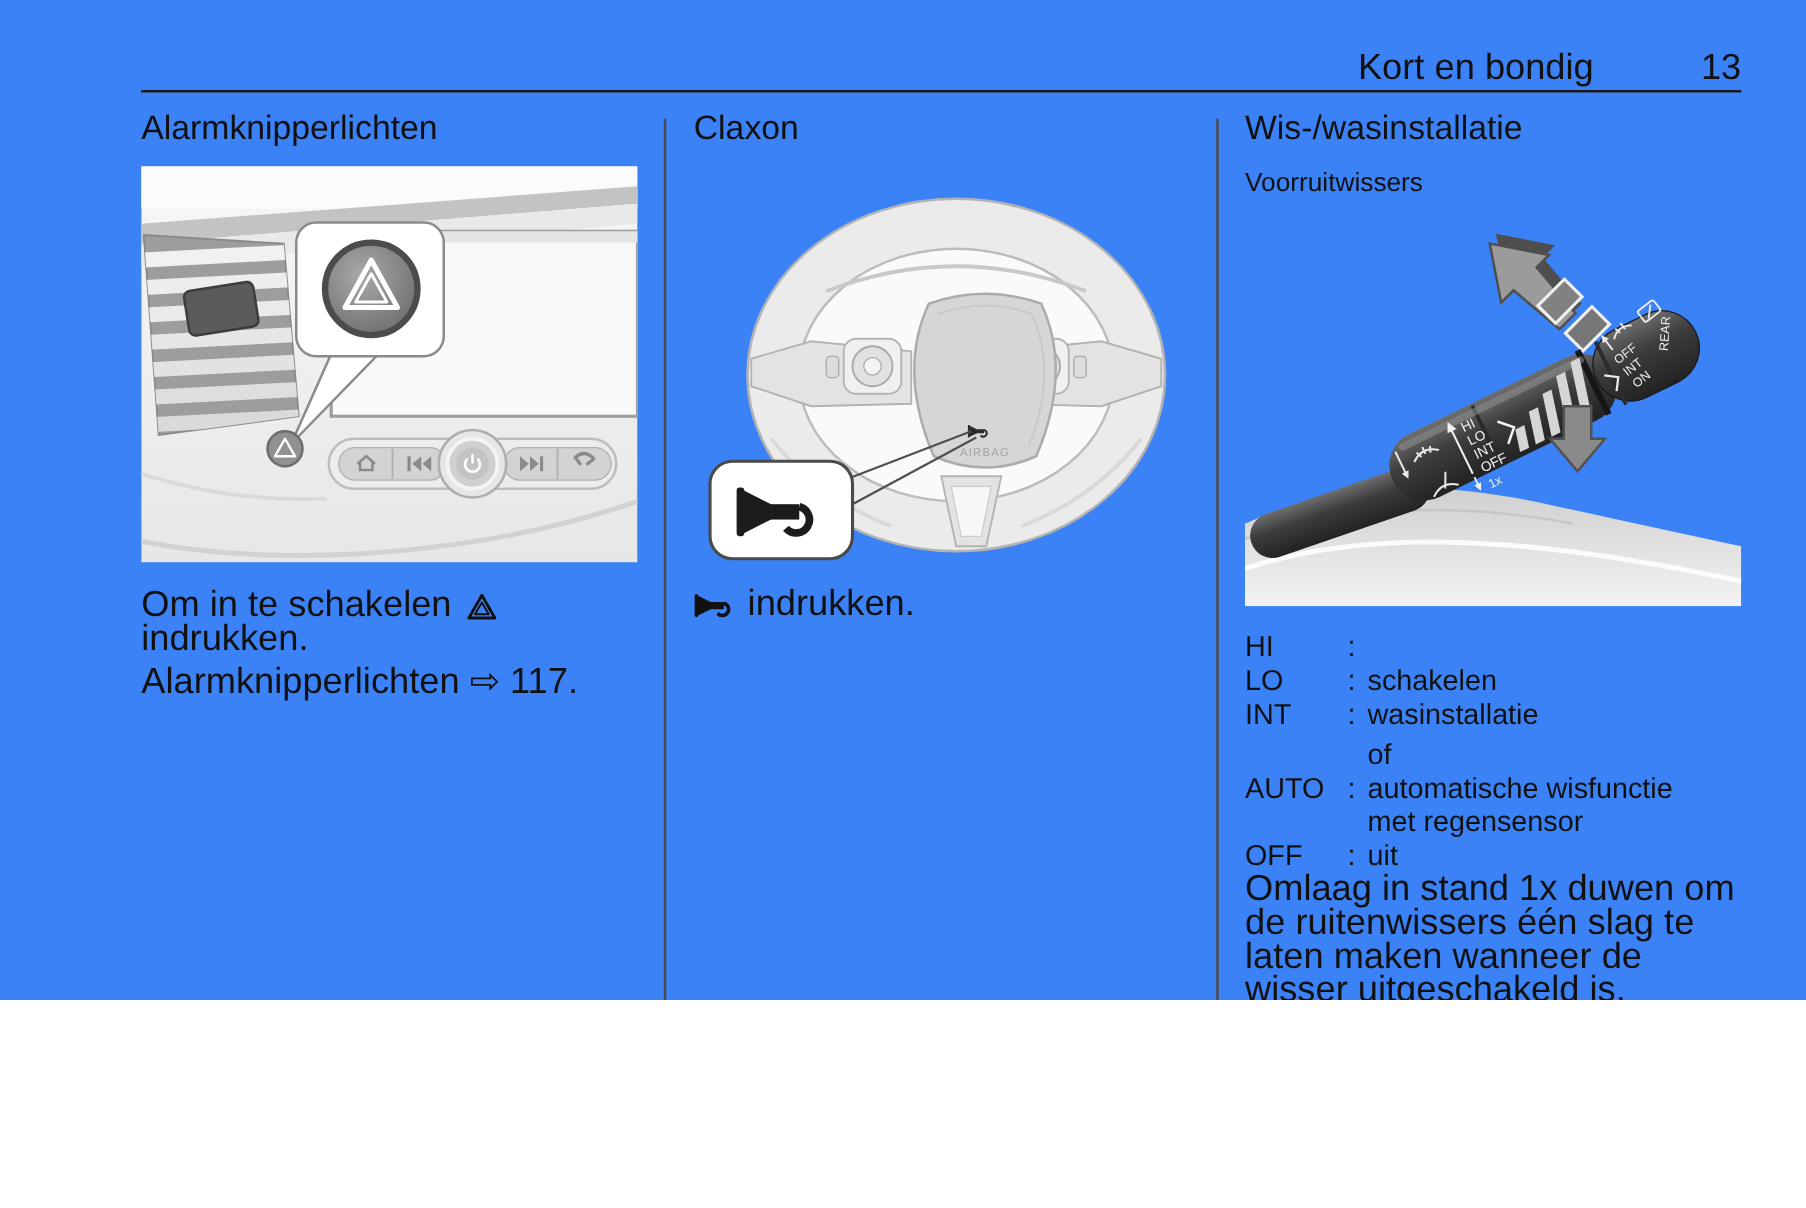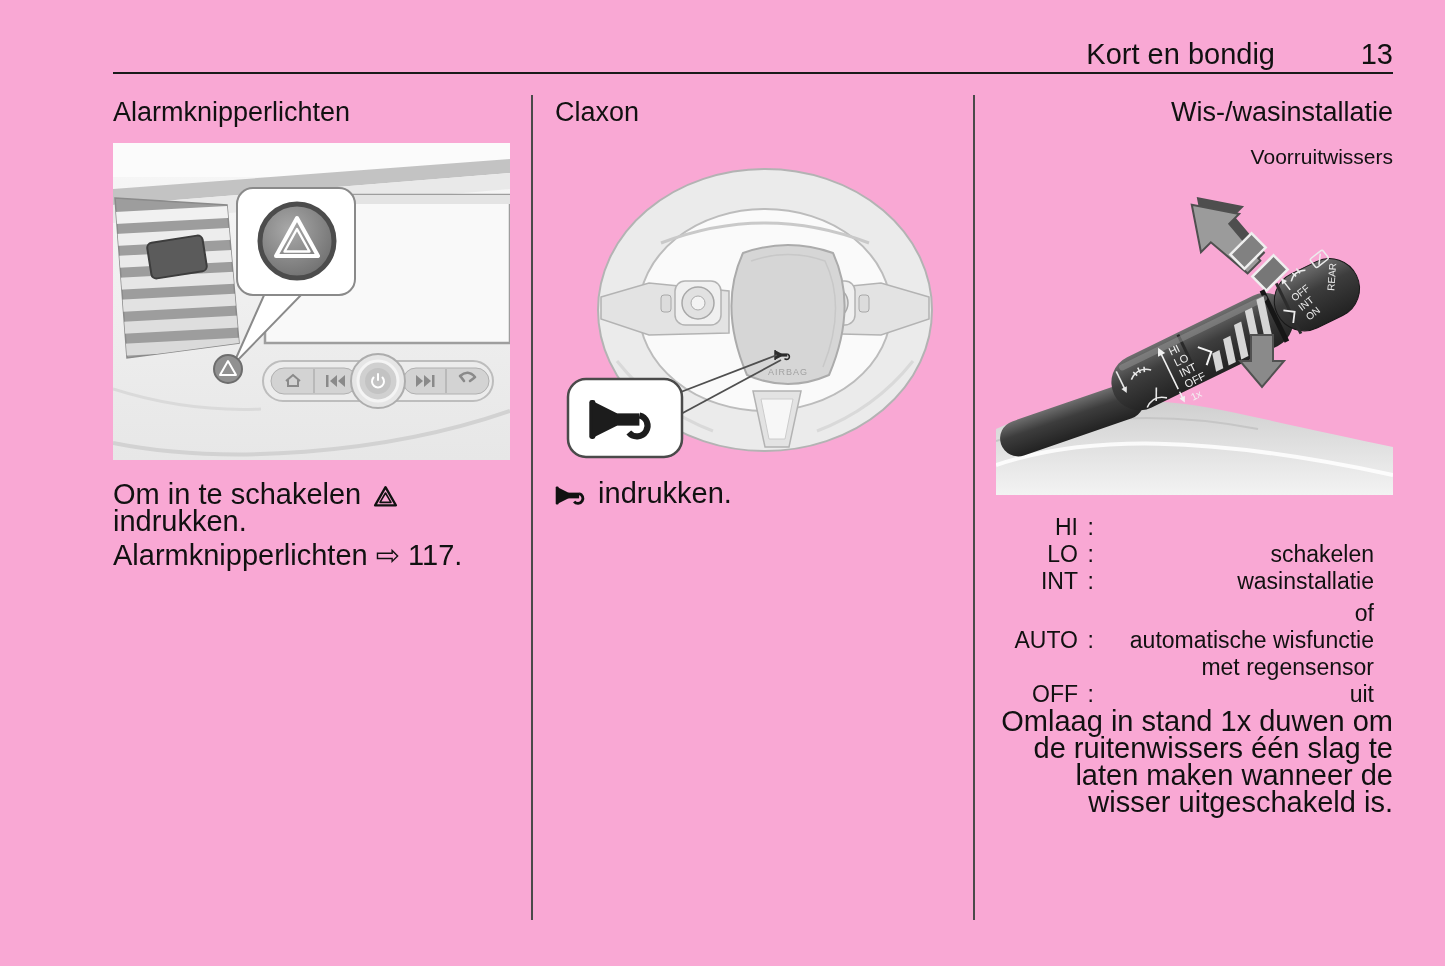--- a/index.html
+++ b/index.html
@@ -1,30 +1,30 @@
 <!DOCTYPE html>
 <html><head>
 <meta charset="utf-8">
 <style>
   html,body{margin:0;padding:0;background:#ffffff;}
   .page{
-    position:relative;width:1445px;height:966px;background:#f9a8d4;
+    position:relative;width:1445px;height:800px;background:#3b82f6;
     font-family:"Liberation Sans","DejaVu Sans",sans-serif;color:#111;
     overflow:hidden;
   }
   
   .hdr-title{position:absolute;top:38px;right:170px;font-size:29px;line-height:32px;white-space:nowrap;}
   .hdr-page{position:absolute;top:38px;right:52px;font-size:29px;line-height:32px;}
   .hdr-rule{position:absolute;left:113px;top:72px;width:1280px;height:2px;background:#1a1a1a;}
   
   .vsep{position:absolute;top:95px;height:825px;width:2px;background:#4a4a4a;}
   .vsep.s1{left:531px;} .vsep.s2{left:973px;}
   
-  .col{position:absolute;top:95px;width:397px;}
-  .col.c1{left:113px;} .col.c2{left:555px;} .col.c3{left:996px;text-align:right;}
+  .col{position:absolute;top:85px;width:397px;}
+  .col.c1{left:113px;} .col.c2{left:555px;} .col.c3{left:996px;}
   h1{margin:0;font-size:27px;font-weight:400;line-height:34px;}
   h2{margin:14px 0 0 0;font-size:21px;font-weight:400;line-height:28px;}
   figure{margin:0;}
   .fig{display:block;}
   .c1 .fig{margin-top:14px;}
   .c2 .fig{margin-top:18px;}
   .c3 .fig{margin-top:6px;}
   p{margin:0;font-size:29px;line-height:27px;}
   .p-first{margin-top:21px;}
   .p-next{margin-top:7px;}

